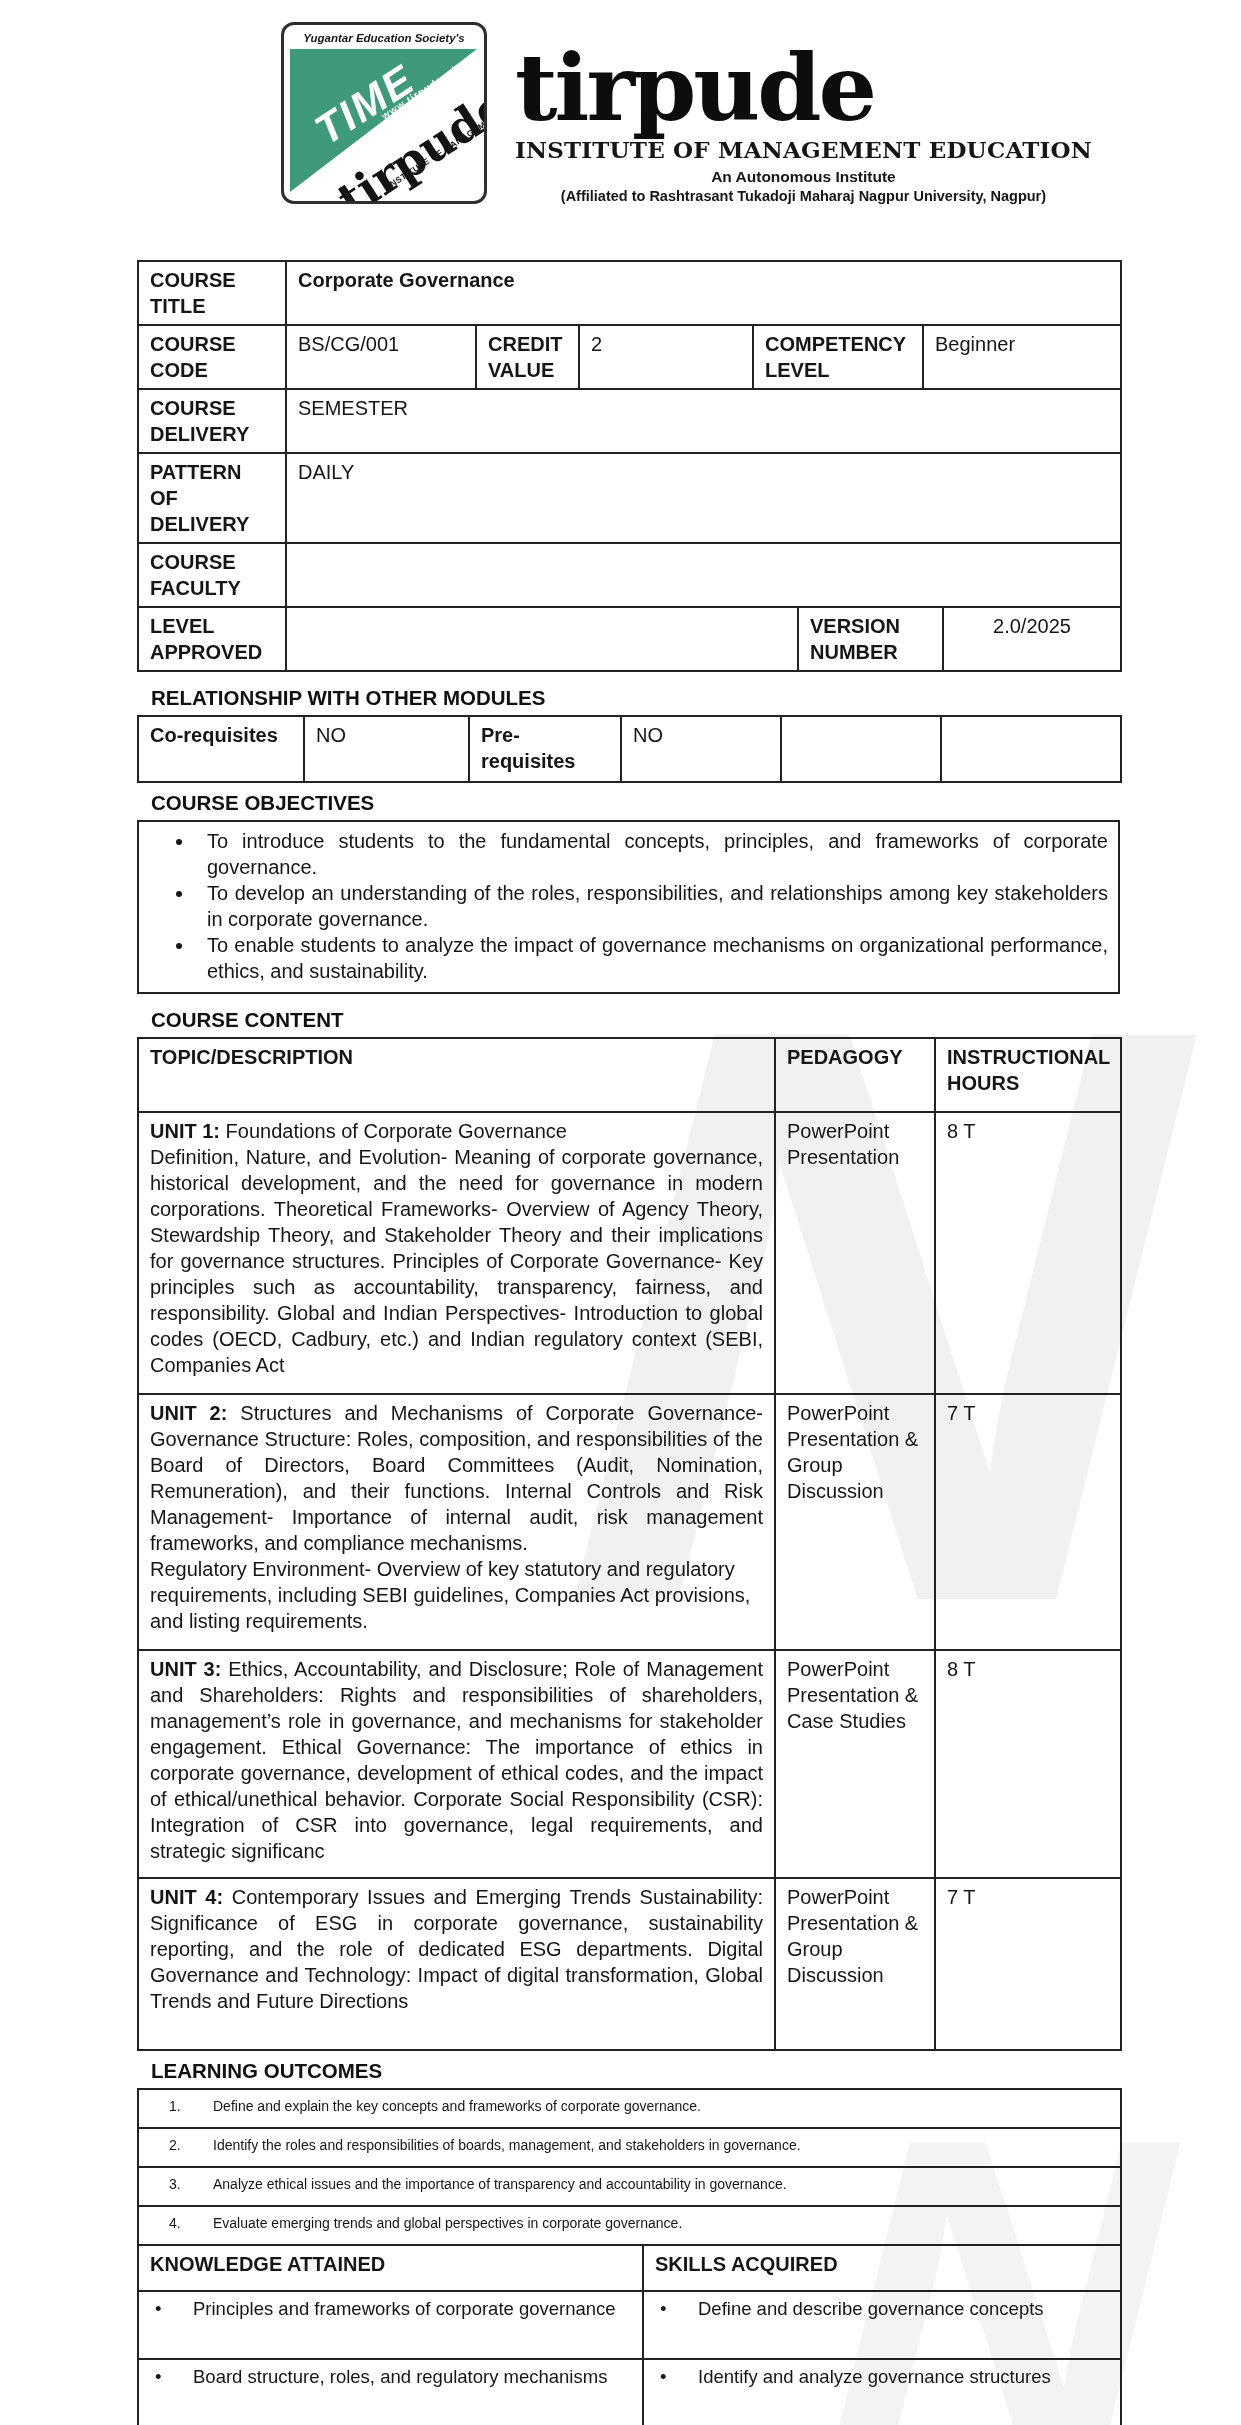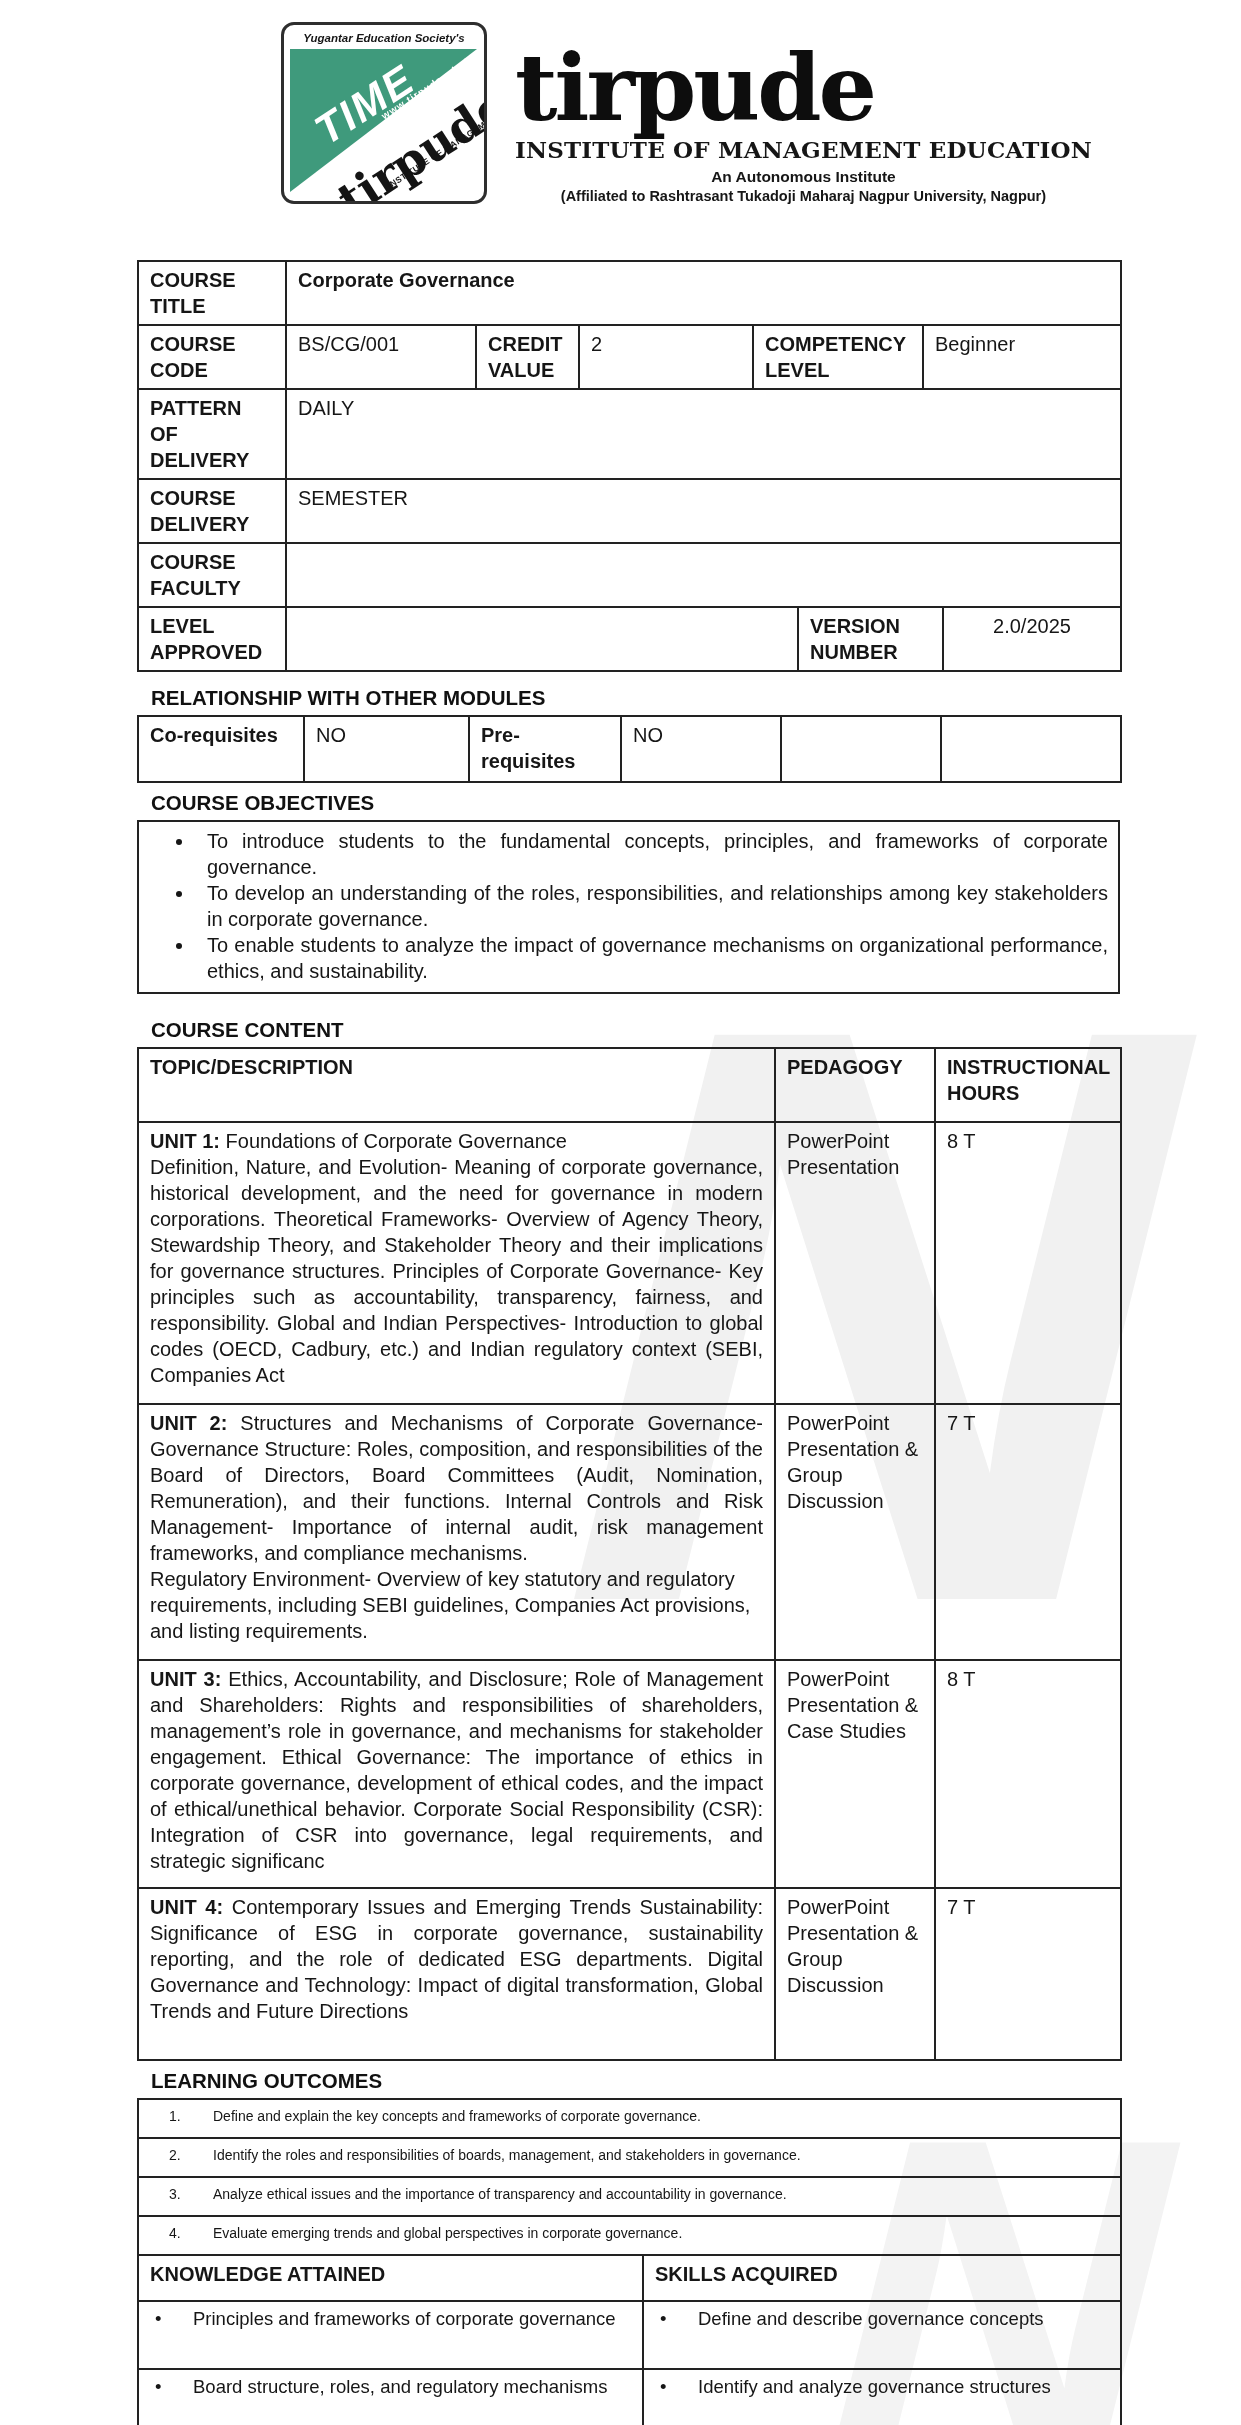--- a/index.html
+++ b/index.html
@@ -115,26 +115,26 @@
       </tr>
       <tr>
         <td class="b">COURSE CODE</td>
         <td>BS/CG/001</td>
         <td class="b">CREDIT VALUE</td>
         <td>2</td>
         <td colspan="2" class="b">COMPETENCY LEVEL</td>
         <td colspan="2">Beginner</td>
       </tr>
       <tr>
+        <td class="b">COURSE DELIVERY</td>
+        <td colspan="7">SEMESTER</td>
+      </tr>
+      <tr>
         <td class="b">PATTERN OF DELIVERY</td>
         <td colspan="7">DAILY</td>
-      </tr>
-      <tr>
-        <td class="b">COURSE DELIVERY</td>
-        <td colspan="7">SEMESTER</td>
       </tr>
       <tr>
         <td class="b">COURSE FACULTY</td>
         <td colspan="7"></td>
       </tr>
       <tr>
         <td class="b">LEVEL APPROVED</td>
         <td colspan="4"></td>
         <td colspan="2" class="b">VERSION NUMBER</td>
         <td style="text-align:center">2.0/2025</td>
@@ -171,21 +171,21 @@
       <div class="obj-box">
         <ul>
 
         <li>To introduce students to the fundamental concepts, principles, and frameworks of corporate governance.</li>
             <li>To develop an understanding of the roles, responsibilities, and relationships among key stakeholders in corporate governance.</li>
             <li>To enable students to analyze the impact of governance mechanisms on organizational performance, ethics, and sustainability.</li>
           </ul>
       </div>
     </div>
 
-    <div style="margin-top:24px">
+    <div style="margin-top:14px">
       <h2>COURSE CONTENT</h2>
       <table class="cc">
         <colgroup>
             <col style="width:637px">
             <col style="width:160px">
             <col style="width:186px">
           </colgroup>
         <thead>
           <tr class="hd">
             <td>TOPIC/DESCRIPTION</td>

